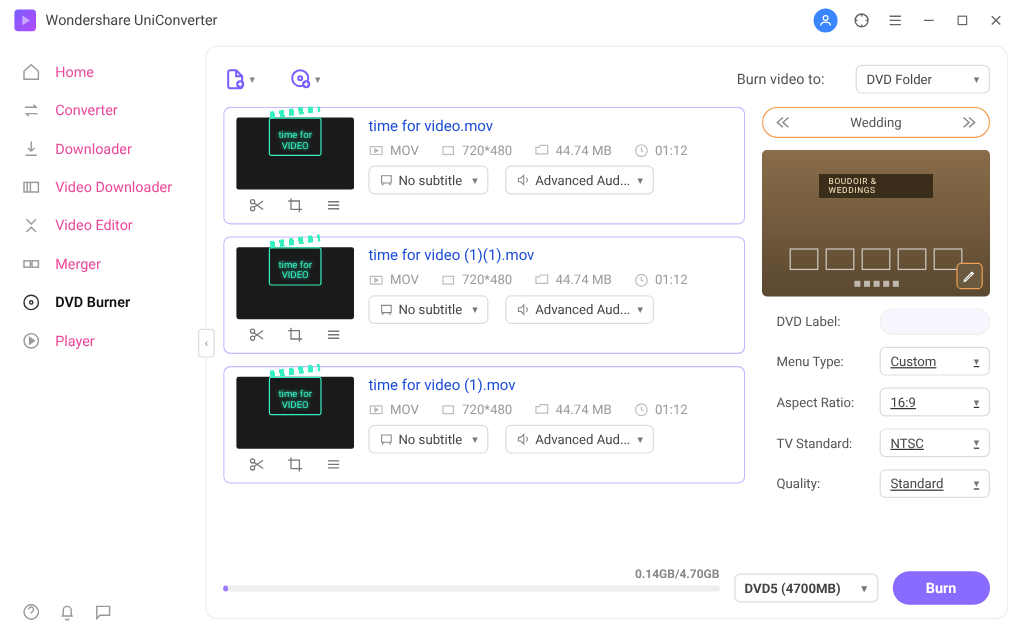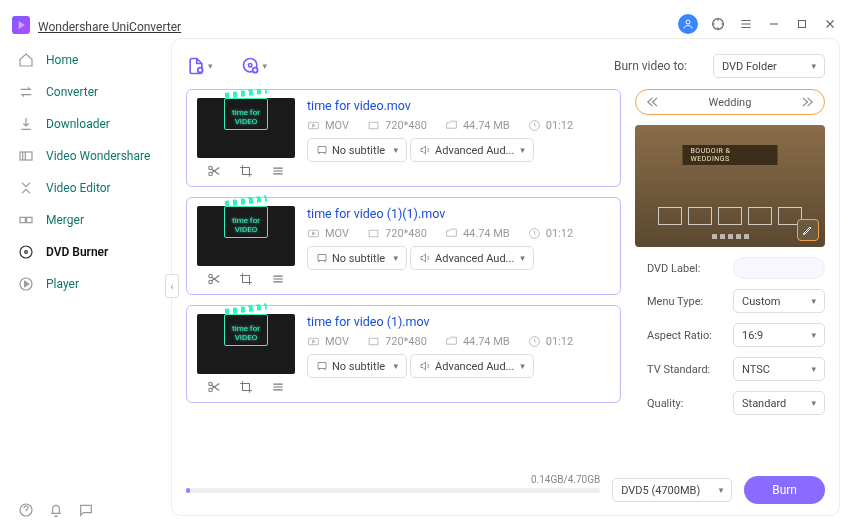--- a/index.html
+++ b/index.html
@@ -1,26 +1,26 @@
 <!DOCTYPE html>
 <html><head>
 <meta charset="utf-8">
 <style>
 * { margin:0; padding:0; box-sizing:border-box; font-family:-apple-system,BlinkMacSystemFont,"Segoe UI",Roboto,Arial,sans-serif; }
 body { background:#fff; width:850px; height:526px; overflow:hidden; color:#333; font-size:12px; }
-.titlebar { height:34px; display:flex; align-items:flex-end; padding:0 12px;text-decoration:underline; }
+.titlebar { height:34px; display:flex; align-items:center; padding:0 12px; }
 .titlebar .logo { width:18px; height:18px; border-radius:3px; background:linear-gradient(135deg,#7b5cff,#b24cff); margin-right:8px; position:relative; }
 .titlebar .logo::after { content:""; position:absolute; inset:5px; background:#fff; opacity:.5; clip-path:polygon(20% 0,100% 50%,20% 100%); }
 .titlebar .title { font-size:12px; color:#444; flex:1; }
 .titlebar .actions { display:flex; gap:12px; align-items:center; }
 .titlebar .round { width:20px; height:20px; border-radius:50%; background:#3a86ff; display:flex; align-items:center; justify-content:center; color:#fff; }
 .titlebar .ic { width:16px; height:16px; display:flex; align-items:center; justify-content:center; color:#666; cursor:pointer; }
 .main { display:flex; height:calc(100% - 34px); }
 .sidebar { width:171px; padding-top:10px; position:relative; }
-.sidebar .item { display:flex; align-items:center; height:32px; padding:0 18px; gap:12px; color:#0f766e; cursor:pointer; font-size:12px; }
+.sidebar .item { display:flex; align-items:center; height:32px; padding:0 18px; gap:12px; color:#ec4899; cursor:pointer; font-size:12px; }
 .sidebar .item.active { color:#111; font-weight:600; }
 .sidebar .collapse { position:absolute; right:-8px; top:240px; width:14px; height:24px; background:#fff; border:1px solid #ddd; border-radius:3px; display:flex; align-items:center; justify-content:center; color:#888; font-size:10px; cursor:pointer; }
 .sidebar .bottom { position:absolute; bottom:8px; left:0; display:flex; gap:14px; padding:0 18px; color:#888; }
 .content { flex:1; background:#fff; border:1px solid #eee; border-radius:10px; margin:4px 10px 10px 0; display:flex; flex-direction:column; padding:10px 14px; }
 .topbar { display:flex; align-items:center; height:34px; }
 .topbar .lefticons { display:flex; gap:28px; }
 .topbar .iconbtn { display:flex; align-items:center; gap:2px; color:#7b5cff; cursor:pointer; position:relative; }
 .topbar .caret { font-size:9px; color:#888; }
 .topbar .burn-to { margin-left:auto; display:flex; align-items:center; gap:26px; color:#555; }
 .select { border:1px solid #ddd; border-radius:5px; height:24px; display:flex; align-items:center; padding:0 8px; gap:6px; background:#fff; cursor:pointer; min-width:80px; justify-content:space-between; }
@@ -30,36 +30,36 @@
 .filelist { flex:1; display:flex; flex-direction:column; gap:10px; overflow:hidden; }
 .card { border:1.5px solid #c5b8ff; border-radius:6px; padding:8px 10px; display:flex; gap:12px; }
 .thumb { width:98px; height:60px; background:#1a1a1a; border-radius:2px; position:relative; display:flex; align-items:flex-start; justify-content:center; }
 .thumb .neon { font-size:8px; color:#35f0c0; text-align:center; line-height:1.1; text-shadow:0 0 3px #35f0c0; }
 .thumb .clap { position:relative; width:44px; height:32px; border:1px solid #35f0c0; border-radius:2px; display:flex; align-items:flex-end; justify-content:center; padding-bottom:2px; }
 .thumb .clap::before { content:""; position:absolute; top:-6px; left:0; width:100%; height:6px; background:repeating-linear-gradient(90deg,#35f0c0 0 4px,transparent 4px 8px); transform:rotate(-8deg); transform-origin:left; }
 .cardright { flex:1; display:flex; flex-direction:column; }
 .fname { font-size:12.5px; color:#1d4ed8; margin-bottom:6px; }
 .meta { display:flex; gap:18px; align-items:center; color:#999; font-size:11px; margin-bottom:6px; }
 .meta .mi { display:flex; align-items:center; gap:5px; }
-.tools { display:flex; align-items:flex-start; gap:3px; }
+.tools { display:flex; align-items:flex-start; gap:14px; }
 .rightpanel { width:190px; display:flex; flex-direction:column; gap:10px; }
 .template { border:1.5px solid #f0a050; border-radius:16px; height:26px; display:flex; align-items:center; justify-content:space-between; padding:0 10px; color:#888; cursor:pointer; }
 .template .tname { color:#555; font-size:11px; }
 .preview { width:100%; height:122px; background:linear-gradient(180deg,#8a6d4a,#5a4830); border-radius:4px; position:relative; overflow:hidden; }
 .preview .banner { position:absolute; top:20px; left:50%; transform:translateX(-50%); background:#3a2e1a; color:#f5e8c0; font-size:7px; padding:2px 8px; letter-spacing:.5px; }
 .preview .thumbs { position:absolute; bottom:22px; left:0; right:0; display:flex; justify-content:center; gap:6px; }
 .preview .thumbs div { width:24px; height:18px; border:1px solid rgba(255,255,255,.7); }
 .preview .dots { position:absolute; bottom:8px; left:0; right:0; display:flex; justify-content:center; gap:3px; }
 .preview .dots div { width:5px; height:5px; background:rgba(255,255,255,.6); }
 .preview .editbtn { position:absolute; bottom:6px; right:6px; width:22px; height:22px; border:1.5px solid #f0a050; border-radius:4px; background:#6b5a40; display:flex; align-items:center; justify-content:center; color:#fff; cursor:pointer; }
 .formrow { display:flex; align-items:center; justify-content:space-between; gap:8px; }
 .formrow .lbl { font-size:11px; color:#555;padding-left:12px; }
 .formrow .input { border:1px solid #eee; background:#f8f6ff; border-radius:12px; height:22px; flex:0 0 92px; }
-.formrow .select { flex:0 0 92px; min-width:92px; }
-.footer { display:flex; align-items:center; gap:12px; height:30px; margin-top:6px; }
+.formrow .select { flex:0 0 92px; min-width:92px;text-decoration:underline; }
+.footer { display:flex; align-items:center; gap:12px; height:30px; margin-top:6px;font-weight:bold; }
 .progress { flex:1; height:5px; background:#eee; border-radius:3px; position:relative; }
 .progress .fill { position:absolute; left:0; top:0; height:100%; width:1%; background:#9b7bff; border-radius:3px; }
 .progress .txt { position:absolute; right:0; top:-14px; font-size:10px; color:#888; }
 .burnbtn { background:#8a6bff; color:#fff; border-radius:16px; height:28px; padding:0 28px; display:flex; align-items:center; cursor:pointer; font-size:12px; }
 svg { display:block; }
 </style>
 </head>
 <body>
 
 <div class="titlebar">
@@ -119,21 +119,21 @@
       <svg width="16" height="16" viewBox="0 0 24 24" fill="none" stroke="#999" stroke-width="1.8">
           <path d="M12 3v12m0 0l-4-4m4 4l4-4M5 20h14"></path>
         </svg>
       <span>Downloader</span>
     </div>
     <div class="item">
       <svg width="16" height="16" viewBox="0 0 24 24" fill="none" stroke="#999" stroke-width="1.8">
           <rect x="3" y="6" width="18" height="12"></rect>
           <path d="M7 6v12M11 6v12"></path>
         </svg>
-      <span>Video Wondershare</span>
+      <span>Video Downloader</span>
     </div>
     <div class="item">
       <svg width="16" height="16" viewBox="0 0 24 24" fill="none" stroke="#999" stroke-width="1.8">
           <path d="M6 4l6 6 6-6M6 20l6-6 6 6"></path>
         </svg>
       <span>Video Editor</span>
     </div>
     <div class="item">
       <svg width="16" height="16" viewBox="0 0 24 24" fill="none" stroke="#999" stroke-width="1.8">
           <rect x="3" y="8" width="8" height="8"></rect>

